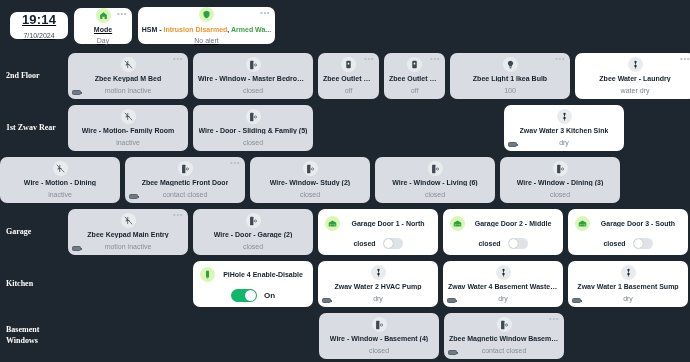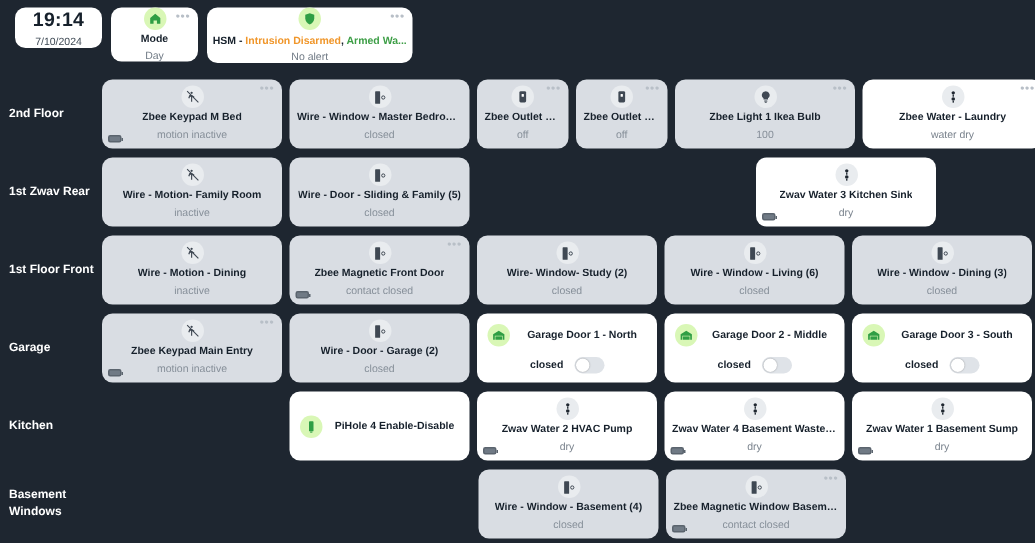--- a/index.html
+++ b/index.html
@@ -5,21 +5,21 @@
   * { box-sizing: border-box; margin: 0; padding: 0; }
   html, body {
     width: 690px; height: 362px;
     background: #1e2630;
     font-family: "Liberation Sans", sans-serif;
     overflow: hidden;
   }
   .dashboard { width: 690px; height: 362px; position: relative; background:#1e2630; }
 
   
-  .topbar { display: flex; gap: 6px; padding: 5px 5px 4px 10px; height: 50px; align-items: flex-start; }
+  .topbar { display: flex; gap: 6px; padding: 5px 5px 4px 10px; height: 50px; align-items: center; text-decoration: underline; }
   .tile {
     background: #ffffff; border-radius: 7px; position: relative;
     display: flex; flex-direction: column; align-items: center; justify-content: center;
   }
   .tile.clock { width: 58px; }
   .tile.mode  { width: 58px; }
   .tile.hsm   { width: 137px; }
   .clock-time { font-size: 13px; font-weight: bold; color: #16202b; letter-spacing: .2px; }
   .clock-date { font-size: 7px; color: #3e4954; margin-top: 5px; }
 
@@ -40,21 +40,21 @@
               max-width: 132px; overflow: hidden; text-overflow: ellipsis; text-align:center;}
   .hsm-line .orange { color: #f0962a; font-weight: bold; }
   .hsm-line .green  { color: #3d9e46; font-weight: bold; }
 
   
   .rows { padding: 0 4px 0 0; }
   .row { display: flex; align-items: stretch; min-height: 44px; }
   .row-label {
     width: 68px; flex: 0 0 68px;
     color: #ffffff; font-size: 8px; font-weight: bold;
-    display: flex; align-items: center; padding-left: 6px; line-height: 1.35;
+    display: flex; align-items: center; padding-left: 6px; line-height: 1.35; font-family: Liberation Serif, serif;
   }
   .row-cards { flex: 1; display: flex; gap: 5px; padding: 3px 4px 3px 0; align-items: stretch; }
 
   .card {
     background: #ffffff; border-radius: 7px; position: relative;
     display: flex; flex-direction: column; align-items: center; justify-content: center;
     padding: 4px 5px 5px; min-height: 43px;
   }
   .card.inactive { background: #d9dde3; }
   .card-title { font-size: 7px; font-weight: bold; color: #16202b; text-align: center;
@@ -239,21 +239,20 @@
                 <rect x="10.8" y="19.5" width="2.4" height="3" fill="#1f2730"></rect>
               </svg>
             </div>
             <div class="card-title">Zwav Water 3 Kitchen Sink</div>
             <div class="card-sub">dry</div>
             <div class="batt"></div>
           </div>
         </div>
       </div>
       <div class="row">
-        <div class="row-label">1st Floor Front</div>
         <div class="row-cards">
           <div class="card inactive" style="width: 120px; flex: 0 0 120px;">
             <div class="circ-icon grey">
               <svg width="9" height="9" viewBox="0 0 24 24">
                 <path d="M10 3a2 2 0 1 0 0 4 2 2 0 0 0 0-4zM6 9l-2 5 2 1 1.5-3.5L9 13v8h2v-9l3 2 1-2-4.5-3z" fill="#3f4853"></path>
                 <path d="M2 2 22 22" stroke="#3f4853" stroke-width="2"></path>
               </svg>
             </div>
             <div class="card-title">Wire - Motion - Dining</div>
             <div class="card-sub">inactive</div>
@@ -387,20 +386,26 @@
           <div class="card toggle-card" style="width: 120px; flex: 0 0 120px;">
             <div class="toggle-top">
               <div class="circ-icon">
                 <svg width="9" height="9" viewBox="0 0 24 24">
                   <rect x="8" y="2" width="8" height="18" rx="1.5" fill="#2f9e44"></rect>
                   <rect x="10" y="20.5" width="4" height="2" fill="#2f9e44"></rect>
                 </svg>
               </div>
               <div class="card-title">PiHole 4 Enable-Disable</div>
             </div>
+            <div class="toggle-bottom">
+              <div class="switch big on">
+                <div class="knob"></div>
+              </div>
+              <div class="toggle-state">On</div>
+            </div>
           </div>
           <div class="card" style="width: 120px; flex: 0 0 120px;">
             <div class="circ-icon grey">
               <svg width="9" height="9" viewBox="0 0 24 24">
                 <circle cx="12" cy="5" r="3" fill="#1f2730"></circle>
                 <rect x="10.8" y="8" width="2.4" height="4" fill="#1f2730"></rect>
                 <circle cx="12" cy="16" r="3.2" fill="#1f2730"></circle>
                 <rect x="10.8" y="19.5" width="2.4" height="3" fill="#1f2730"></rect>
               </svg>
             </div>

